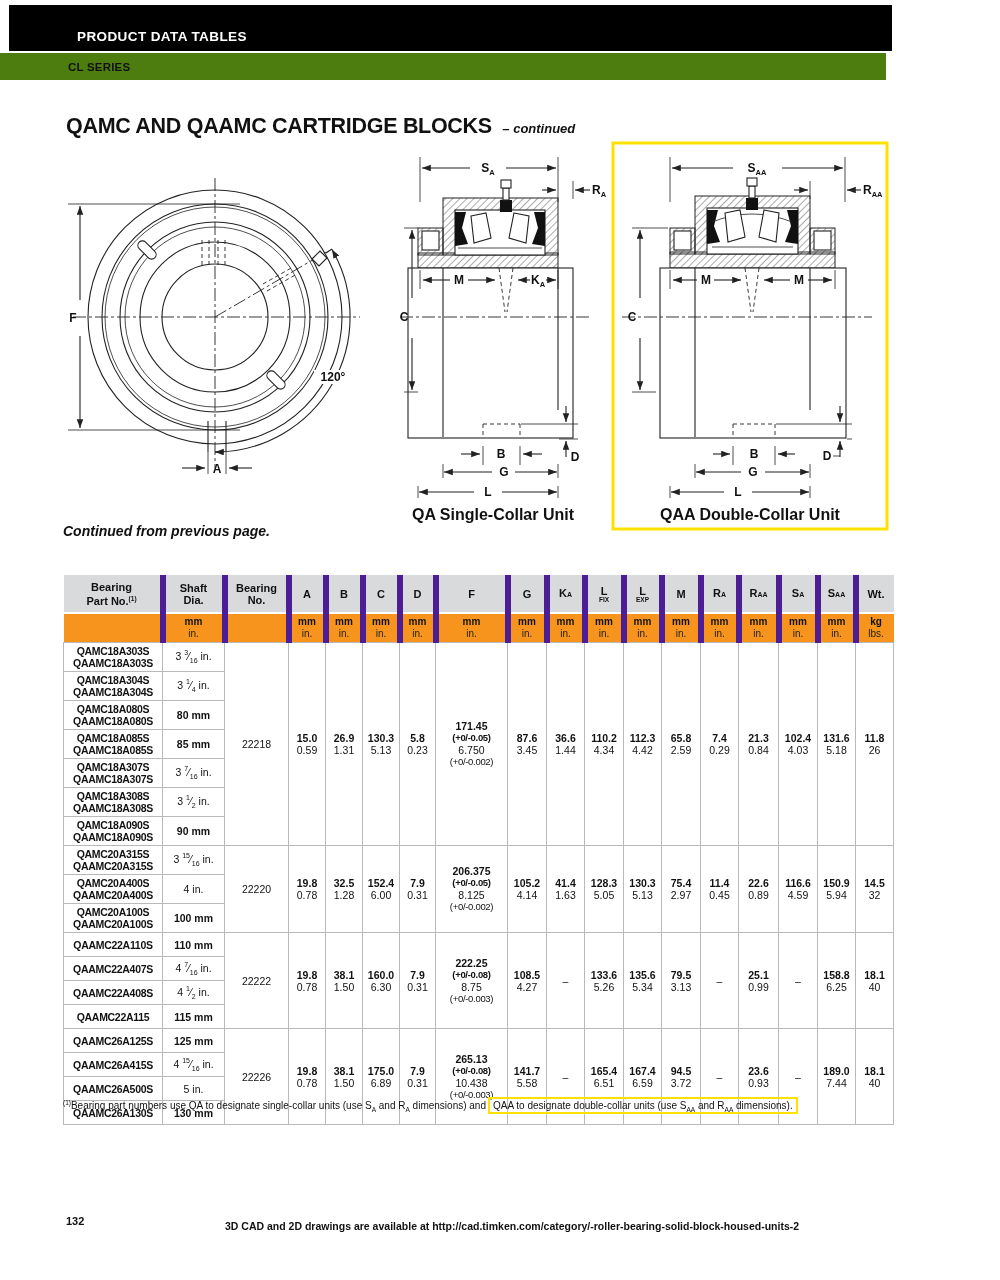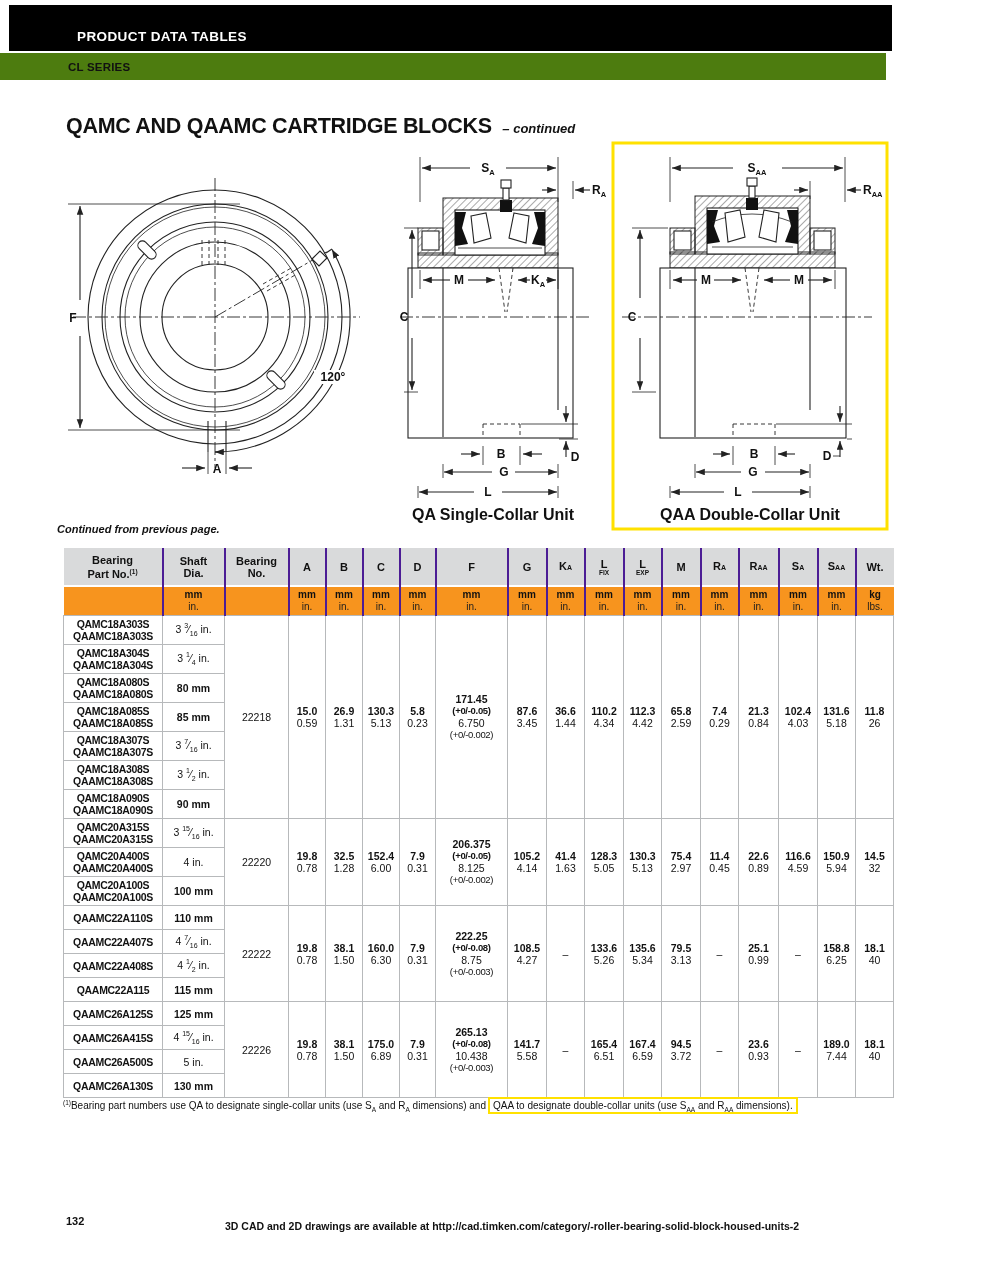--- a/index.html
+++ b/index.html
@@ -8,33 +8,33 @@
   .black-bar{left:9px;top:5px;width:883px;height:46px;background:#000;display:flex;align-items:flex-end;}
   .black-bar span{color:#fff;font-weight:700;font-size:13.5px;letter-spacing:.4px;margin:0 0 7px 68px;}
   .series-bar{left:0;top:53px;width:886px;height:27px;background:#4d7c0f;display:flex;align-items:center;}
   .series-bar span{font-weight:700;font-size:11.5px;margin-left:68px;letter-spacing:.2px;}
   .title-row{left:66px;top:114px;white-space:nowrap;text-align:right;}
   .title-row h1{display:inline;font-size:21.5px;font-weight:700;letter-spacing:-.3px;margin:0;}
   .title-row em{font-size:13px;font-weight:700;font-style:italic;margin-left:6px;}
   .caption{font-weight:700;font-size:16px;text-align:center;}
   #cap-qa{left:398px;top:506px;width:190px;}
   #cap-qaa{left:630px;top:506px;width:240px;}
-  .continued-note{left:57px;top:523px;font-style:italic;font-weight:700;font-size:11px;}
+  .continued-note{left:63px;top:523px;font-style:italic;font-weight:700;font-size:14px;}
   svg{position:absolute;overflow:visible;}
   svg .ln{stroke:#222;stroke-width:1.1;fill:none;}
   svg .thn{stroke:#222;stroke-width:.8;fill:none;}
   svg .cl{stroke:#222;stroke-width:.9;fill:none;stroke-dasharray:13 3 3 3;}
   svg .dsh{stroke:#222;stroke-width:.9;fill:none;stroke-dasharray:4 3;}
   svg .lbl{font:700 12px "Liberation Sans",sans-serif;fill:#111;}
   svg .wfill{fill:#fff;stroke:#222;stroke-width:1.1;}
   svg .blk{fill:#111;stroke:none;}
   
-  .data-table{left:63px;top:548px;border-collapse:collapse;table-layout:fixed;width:830px;}
+  .data-table{left:63px;top:575px;border-collapse:collapse;table-layout:fixed;width:830px;}
   .data-table th,.data-table td{padding:0;text-align:center;vertical-align:middle;overflow:hidden;}
-  .data-table thead th{background:#D9DADB;font-weight:700;font-size:11px;line-height:12px;border-left:2px solid #4c1d95;height:37px;}
+  .data-table thead th{background:#D9DADB;font-weight:700;font-size:11px;line-height:12px;border-left:6px solid #4c1d95;height:37px;}
   .data-table thead tr.units th{background:#F7941E;height:28px;border-top:2px solid #fff;}
   .data-table thead th:first-child{border-left:none;}
   .hsup{font-size:6.5px;vertical-align:4px;}
   .subsc{font-size:7px;}
   .stack{font-size:6.5px;line-height:6px;font-weight:700;}
   .umm{font-weight:700;font-size:10px;line-height:12px;}
   .uin{font-weight:400;font-size:10px;line-height:12px;color:#1d1d1d;}
   .data-table tbody td{border:1px solid #b7b9bb;font-size:10.5px;line-height:12px;background:#fff;}
   .data-table tbody tr.tall{height:29px;}
   .data-table tbody tr.short{height:24px;margin-top:31px;}

